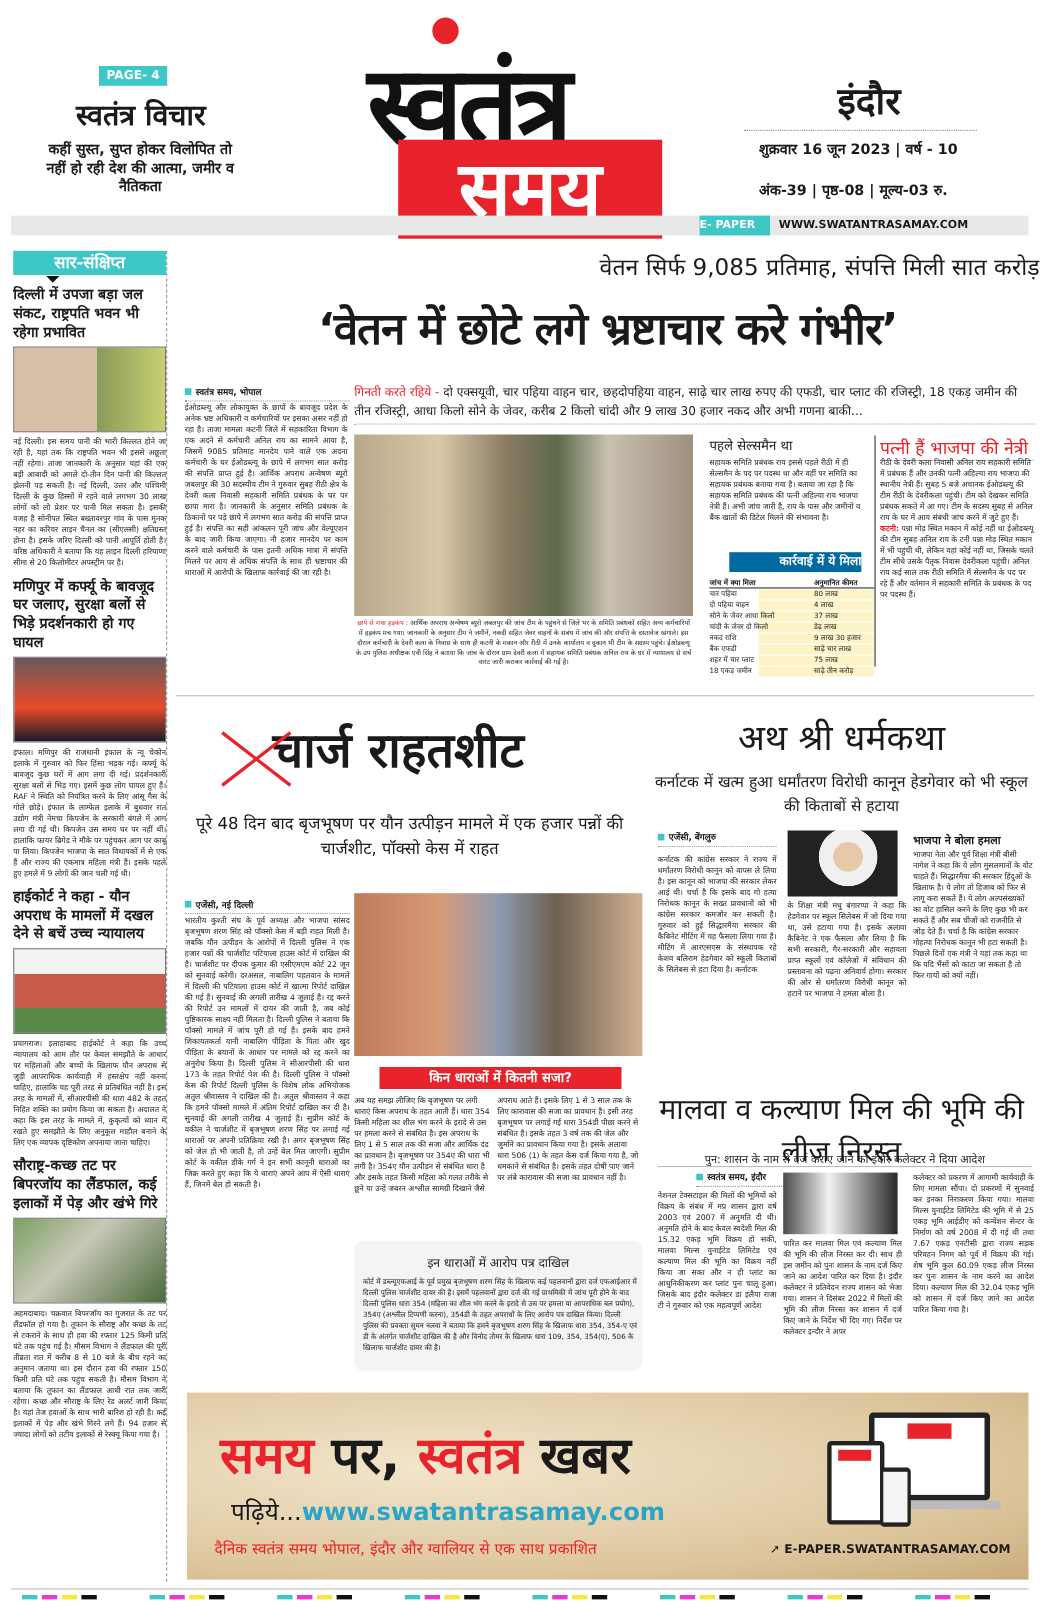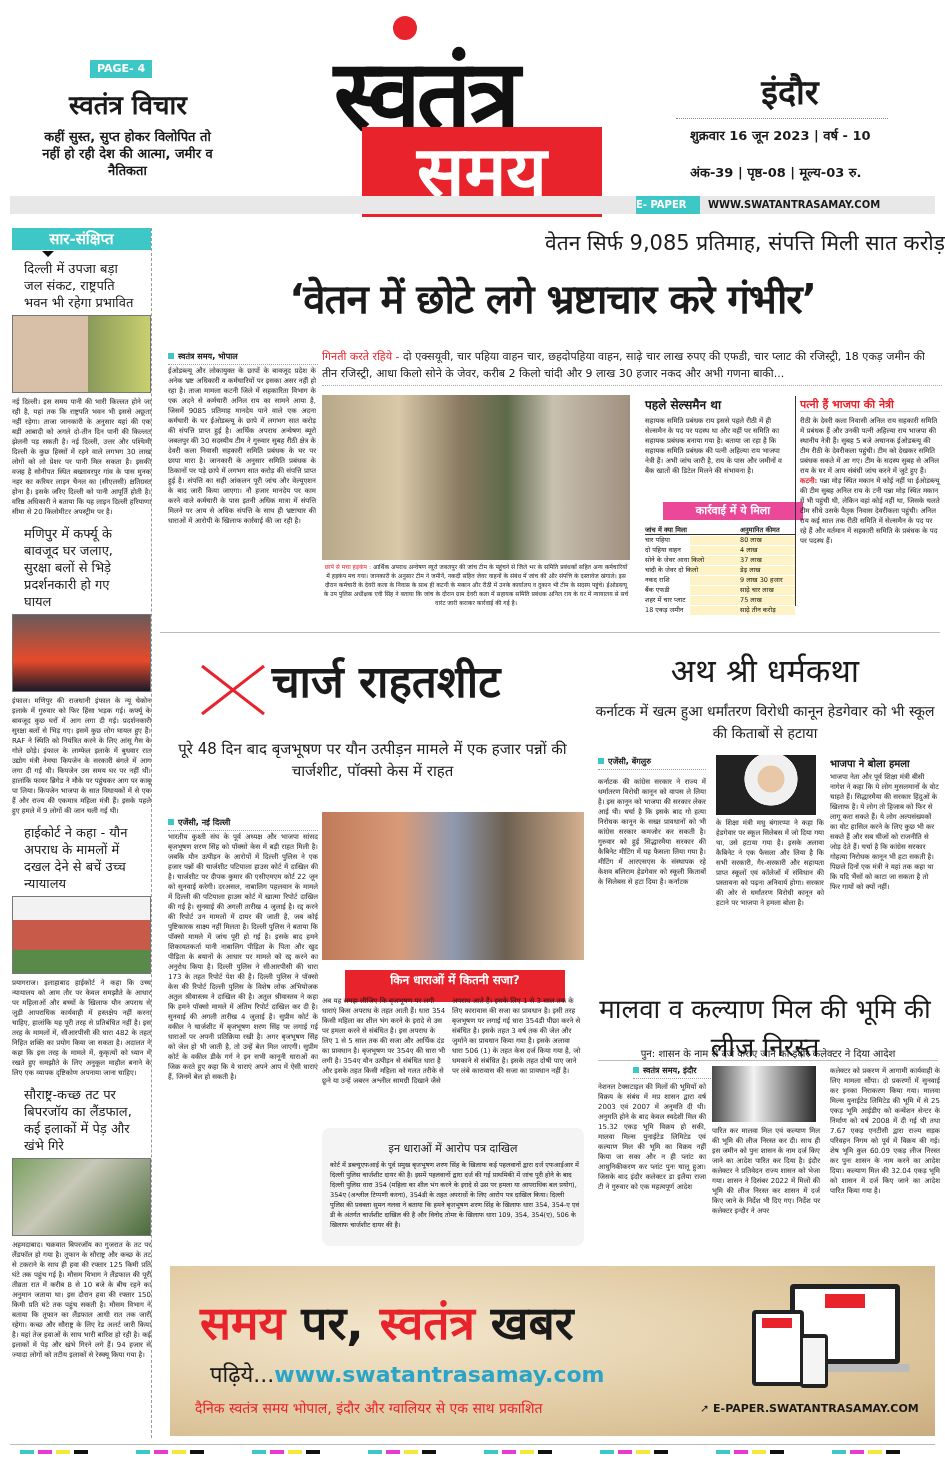--- a/index.html
+++ b/index.html
@@ -17,55 +17,55 @@
 #city-line{left:676px;top:118px;width:212px;border-top:1px dotted #888}
 #dateline{left:690px;top:126px;width:220px;font-size:13px;font-weight:bold}
 #issue{left:690px;top:163px;width:220px;font-size:13px;font-weight:bold}
 #header-bar{left:10px;top:196px;width:925px;height:18px;background:#e8e8e8}
 #epaper-tag{left:636px;top:196px;width:64px;height:18px;background:#3ec7c7;color:#fff;font-size:10px;font-weight:bold;line-height:18px}
 #epaper-url{left:708px;top:196px;font-size:10px;font-weight:bold;line-height:18px}
 
 #left-col{left:12px;top:228px;width:140px;border-right:1px dashed #999;height:1210px}
 .sar-head{background:#3ec7c7;color:#fff;font-weight:bold;font-size:15px;text-align:center;height:22px;line-height:22px;margin-bottom:10px;position:relative}
 .sar-head:after{content:"";position:absolute;left:30px;bottom:-7px;border:6px solid transparent;border-top-color:#111;border-bottom:0}
-.lhead{font-size:13px;font-weight:normal;line-height:17px;margin:4px 12px}
+.lhead{font-size:13px;font-weight:bold;line-height:17px;margin:4px 0}
 .limg{height:78px;margin:4px 0;border:1px solid #777}
 .lbody{font-size:7px;line-height:10px;text-align:justify;margin-bottom:8px}
 
 #kicker{left:160px;top:228px;width:785px;font-size:21px;text-align:right}
 #lead-head{left:160px;top:270px;width:785px;font-size:40px;font-weight:bold;text-align:center;letter-spacing:-1px}
 #lead-byline{left:168px;top:350px;width:150px;font-size:8px;font-weight:bold;border-bottom:1px dotted #999;padding-bottom:3px}
 .sq{display:inline-block;width:6px;height:6px;background:#3ec7c7;margin-right:4px}
 #lead-body{left:168px;top:366px;width:148px;font-size:7px;line-height:10px;text-align:justify}
 #count-box{left:322px;top:348px;width:620px;font-size:11px;line-height:17px;border-bottom:1px dotted #aaa;padding-bottom:3px}
 #count-box .red{color:#e8232b}
 #lead-photo{left:322px;top:395px;width:308px;height:165px;background:linear-gradient(90deg,#b8a88a 0%,#d9c9a8 25%,#8a7a62 45%,#5d6a4a 60%,#c8c0b0 75%,#a09080 100%)}
 #photo-caption{left:322px;top:562px;width:308px;font-size:6px;line-height:9px;text-align:center}
 #photo-caption .red{color:#e8232b}
-#salesman-head{left:645px;top:396px;width:150px;font-size:12px;font-weight:bold}
+#salesman-head{left:645px;top:396px;width:150px;font-size:12px;font-weight:normal}
 #salesman-body{left:645px;top:416px;width:140px;font-size:7px;line-height:10px}
-#action-head{left:663px;top:502px;width:140px;height:18px;background:#ec4899;color:#fff;font-size:11px;font-weight:bold;text-align:center;line-height:18px}
+#action-head{left:663px;top:502px;width:120px;height:18px;background:#0369a1;color:#fff;font-size:11px;font-weight:bold;text-align:right;line-height:18px}
 #table{left:645px;top:526px;width:150px;font-size:6.5px}
 #table .tr{display:flex;height:9px;line-height:9px;background:linear-gradient(90deg,#fff 0%,#fff 30%,#fdf3c6 30%);margin-bottom:1px}
 #table .th{font-weight:bold;background:none;border-bottom:1px solid #333}
 #table .c1{width:95px}
 #table .c2{flex:1}
-#wife-head{left:800px;top:396px;width:140px;font-size:11px;color:#e8232b;font-weight:bold;border-bottom:1px solid #ccc}
+#wife-head{left:800px;top:396px;width:140px;font-size:16px;color:#e8232b;font-weight:normal;border-bottom:1px solid #ccc}
 #wife-body{left:800px;top:416px;width:140px;font-size:7px;line-height:10px}
 #wife-body .red{color:#e8232b;font-weight:bold}
 #divider1{left:795px;top:396px;height:210px;border-left:1px solid #333}
 #sep1{left:160px;top:632px;width:780px;border-top:1px solid #bbb}
 
-#charge-head{left:176px;top:650px;width:420px;font-size:44px;text-align:center;font-weight:bold}
+#charge-head{left:152px;top:650px;width:420px;font-size:44px;text-align:center;font-weight:bold}
 #strike{left:198px;top:662px;width:70px;height:56px}
 #charge-sub{left:170px;top:738px;width:405px;font-size:15px;text-align:center;line-height:22px}
 #charge-byline{left:168px;top:816px;width:150px;font-size:8px;font-weight:bold;border-bottom:1px dotted #999;padding-bottom:3px}
 #charge-body{left:168px;top:832px;width:150px;font-size:7px;line-height:10px;text-align:justify}
 #charge-photo{left:322px;top:812px;width:262px;height:148px;background:linear-gradient(90deg,#c07a5a 0%,#d89a78 30%,#8f9ab0 50%,#6d6050 70%,#d4b090 100%)}
-#dhara-head{left:345px;top:970px;width:220px;height:32px;background:#e8232b;color:#fff;font-size:12px;font-weight:bold;text-align:center;line-height:20px}
+#dhara-head{left:345px;top:970px;width:220px;height:20px;background:#e8232b;color:#fff;font-size:12px;font-weight:bold;text-align:center;line-height:20px}
 #dhara-col1{left:322px;top:996px;width:125px;font-size:7px;line-height:10px}
 #dhara-col2{left:452px;top:996px;width:130px;font-size:7px;line-height:10px}
 #aarop-box{left:322px;top:1128px;width:262px;height:118px;border-radius:8px;background:#f4f4f4}
 #aarop-head{left:322px;top:1140px;width:262px;font-size:11px;text-align:center}
 #aarop-body{left:330px;top:1160px;width:250px;font-size:6.5px;line-height:10px}
 
 #dharm-head{left:590px;top:648px;width:350px;font-size:32px;text-align:center}
 #dharm-sub{left:595px;top:700px;width:340px;font-size:14px;text-align:center;line-height:22px}
 #dharm-byline{left:598px;top:755px;width:108px;font-size:8px;font-weight:bold;border-bottom:1px dotted #999;padding-bottom:3px}
 #dharm-body1{left:598px;top:777px;width:108px;font-size:7px;line-height:10px;text-align:justify}

